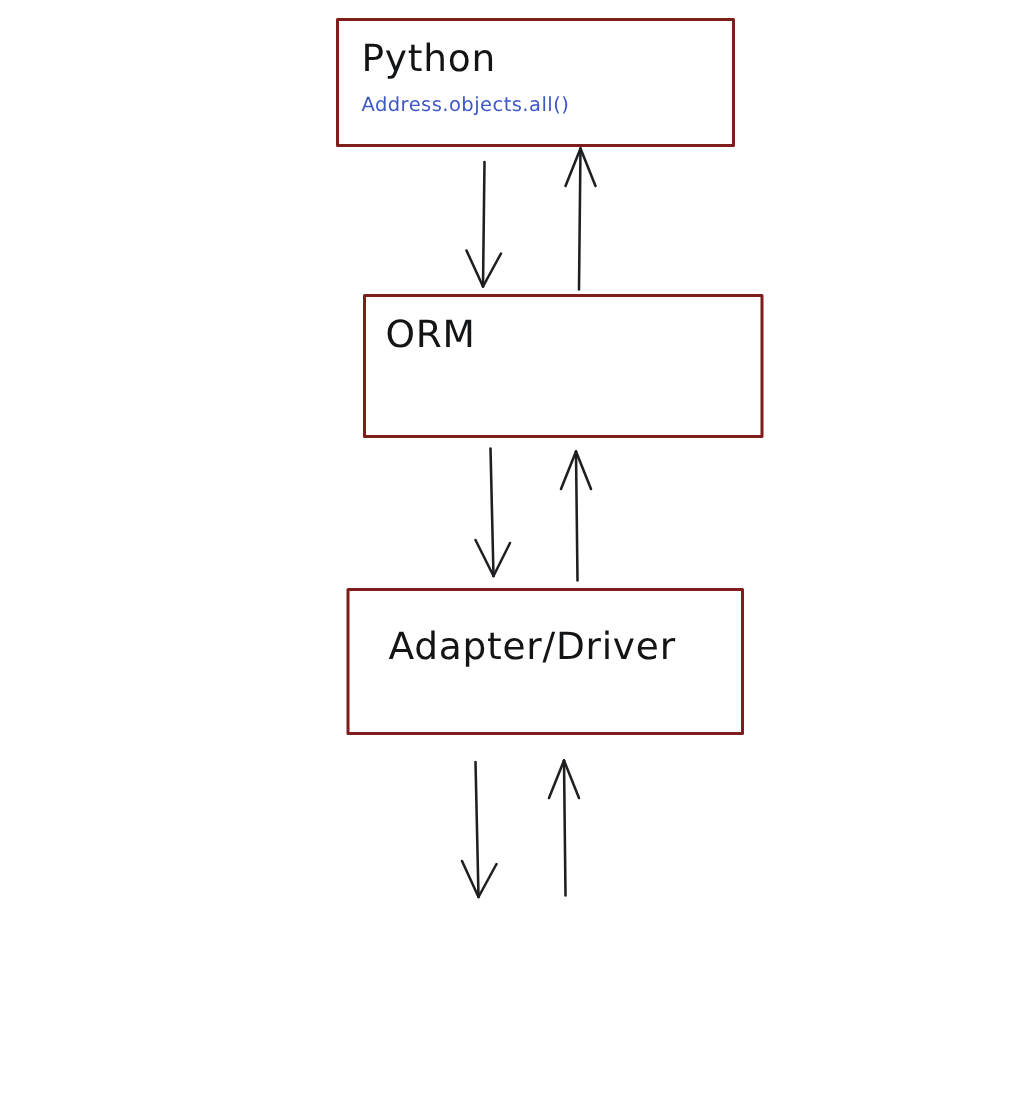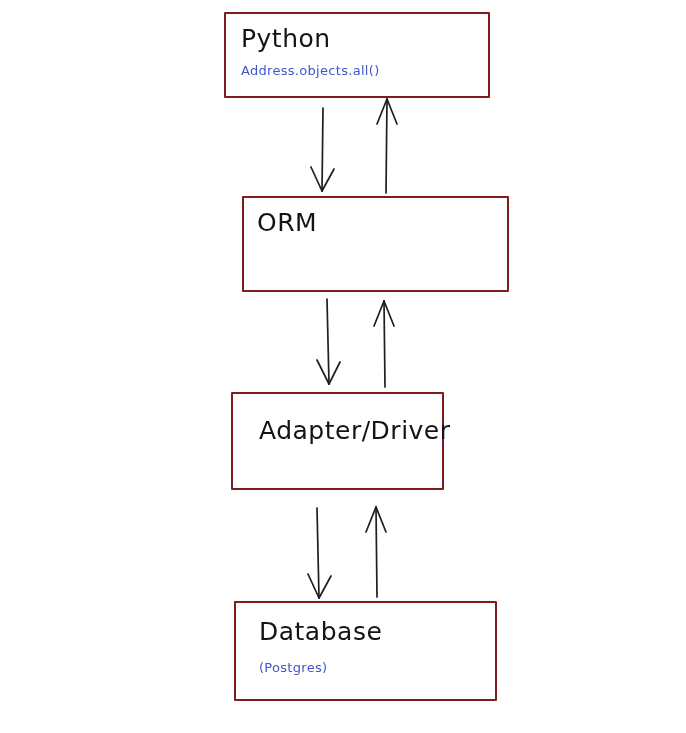--- a/index.html
+++ b/index.html
@@ -36,21 +36,21 @@
     font-size: 13px;
     line-height: 1.25;
     letter-spacing: 0.3px;
     white-space: nowrap;
   }
   
   .node-python   { left: 224px; top: 12px;  width: 266px; height: 86px;  padding: 9px 14px 8px 15px; }
   .node-python .subtitle   { margin-top: 7px; }
   .node-orm      { left: 230px; top: 196px; width: 267px; height: 96px;  padding: 9px 13px 8px 13px; margin-left: 12px; }
   .node-orm .subtitle      { margin-top: 13px; }
-  .node-adapter  { left: 231px; top: 392px; width: 213px; height: 98px;  padding: 21px 14px 8px 26px; }
+  .node-adapter  { left: 231px; top: 392px; width: 265px; height: 98px;  padding: 21px 14px 8px 26px; }
   .node-adapter .subtitle  { margin-top: 4px; }
   .node-database { left: 234px; top: 601px; width: 263px; height: 100px; padding: 13px 14px 8px 23px; }
   .node-database .subtitle { margin-top: 11px; }
 
   .arrows-layer {
     position: absolute;
     left: 0;
     top: 0;
     width: 686px;
     height: 733px;
@@ -114,18 +114,14 @@
   </div>
 
   <div class="node node-orm">
     <span class="title">ORM</span>
   </div>
 
   <div class="node node-adapter">
     <span class="title">Adapter/Driver</span>
   </div>
 
-  <div class="node node-database">
-    <span class="title">Database</span>
-    <span class="subtitle">(Postgres)</span>
-  </div>
 
 </div>
 
 </body></html>

